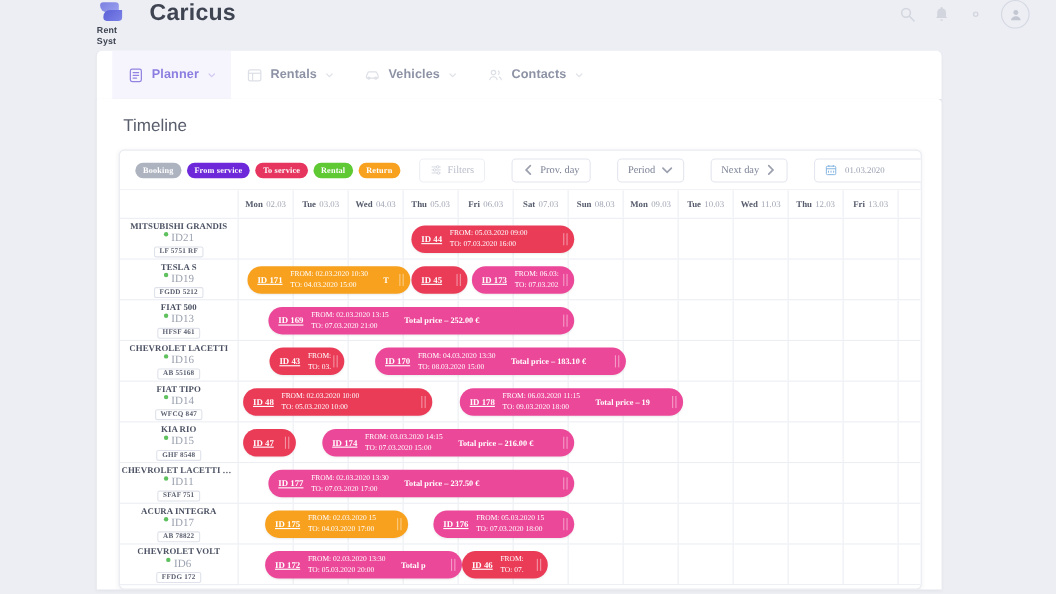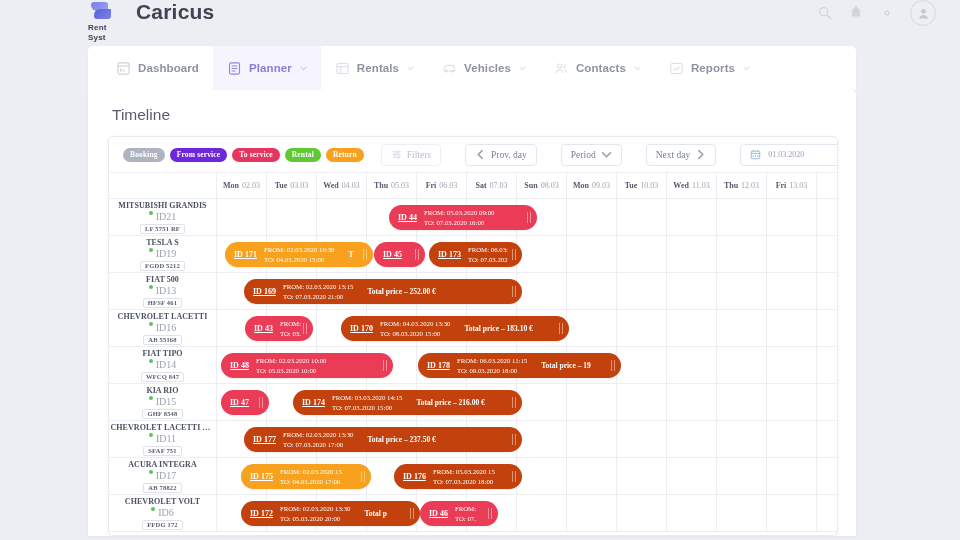--- a/index.html
+++ b/index.html
@@ -166,21 +166,21 @@
   .bar .bprice {
     font-size: 7.5px; font-weight: 700; margin-left: 14px; white-space: nowrap; flex: none;
   }
   .bar .grip {
     position: absolute; right: 5px; top: 7px; width: 5px; height: 11px;
     opacity: .45;
   }
   .bar .grip i {
     display: block; float: left; width: 1px; height: 11px; margin-right: 1.5px; background: #fff;
   }
-  .bar.green { background: #c2410c; }
+  .bar.green { background: #ec4899; }
   .bar.orange { background: #f7a11f; }
   .bar.red { background: #ea3b57; }
 </style>
 </head>
 <body>
 
 <div class="topbar">
   <div class="brand-logo">
     <div class="logo-mark">
       <div class="s1"></div>
@@ -213,29 +213,20 @@
     <span class="avatar-btn">
       <svg width="15" height="15" viewBox="0 0 24 24" fill="#c3c7d2">
         <circle cx="12" cy="8.5" r="3.6"></circle>
         <path d="M4.8 20c.8-3.7 3.8-5.8 7.2-5.8s6.4 2.1 7.2 5.8z"></path>
       </svg>
     </span>
   </div>
 </div>
 
 <div class="navcard">
-  <div class="navitem">
-    <svg class="nicon" viewBox="0 0 24 24" fill="none" stroke="#a9aebd" stroke-width="1.8">
-      <rect x="3" y="3" width="18" height="18" rx="2.5"></rect>
-        <line x1="3" y1="8" x2="21" y2="8"></line>
-      <rect x="6.5" y="12" width="2.5" height="5" fill="#a9aebd" stroke="none"></rect>
-      <rect x="11" y="14" width="2.5" height="3" fill="#a9aebd" stroke="none"></rect>
-    </svg>
-    <span>Dashboard</span>
-  </div>
   <div class="navitem active">
     <svg class="nicon" viewBox="0 0 24 24" fill="none" stroke="#8b7de0" stroke-width="1.8">
       <rect x="4" y="3" width="16" height="18" rx="2.5"></rect>
       <line x1="8" y1="8" x2="16" y2="8" stroke-linecap="round"></line>
       <line x1="8" y1="12" x2="16" y2="12" stroke-linecap="round"></line>
       <line x1="8" y1="16" x2="13" y2="16" stroke-linecap="round"></line>
     </svg>
     <span>Planner</span>
     <svg class="caret" viewBox="0 0 10 10" fill="none" stroke="#b09fe8" stroke-width="1.6">
         <path d="M1.5 3.2L5 6.6l3.5-3.4" stroke-linecap="round"></path>
@@ -267,30 +258,20 @@
     <svg class="nicon" viewBox="0 0 24 24" fill="none" stroke="#c2c6d2" stroke-width="1.7">
       <circle cx="9" cy="8" r="3.2"></circle>
         <path d="M3.5 19c.5-3.2 2.8-5 5.5-5s5 1.8 5.5 5"></path>
       <path d="M15.5 5.5a3 3 0 0 1 0 5.6M17 14.2c2 .7 3.3 2.4 3.6 4.8"></path>
     </svg>
     <span>Contacts</span>
     <svg class="caret" viewBox="0 0 10 10" fill="none" stroke="#c2c6d2" stroke-width="1.6">
         <path d="M1.5 3.2L5 6.6l3.5-3.4" stroke-linecap="round"></path>
       </svg>
   </div>
-  <div class="navitem">
-    <svg class="nicon" viewBox="0 0 24 24" fill="none" stroke="#c2c6d2" stroke-width="1.7">
-      <rect x="3" y="4" width="18" height="16" rx="2.5"></rect>
-      <path d="M6.5 15.5l3.5-4 2.6 2.4 4.4-5"></path>
-    </svg>
-    <span>Reports</span>
-    <svg class="caret" viewBox="0 0 10 10" fill="none" stroke="#c2c6d2" stroke-width="1.6">
-        <path d="M1.5 3.2L5 6.6l3.5-3.4" stroke-linecap="round"></path>
-      </svg>
-  </div>
 </div>
 
 <div class="pagewrap">
   <div class="page-title">Timeline</div>
 
   <svg class="cursor-arrow" viewBox="0 0 12 17">
     <path d="M1 1l9.5 7.5-4.3.5 2.3 4.8-1.8.9-2.3-4.9L1 13z" fill="#fff" stroke="#6c7180" stroke-width="1"></path>
   </svg>
 
   <div class="panel">
@@ -491,21 +472,21 @@
                 <div class="gcol"></div>
                 <div class="gcol"></div>
                 <div class="gcol"></div>
                 <div class="gcol"></div>
                 <div class="gcol"></div>
                 <div class="gcol"></div>
                 <div class="gcol"></div>
                 <div class="gcol"></div>
                 <div class="gcol"></div>
               </div>
-              <div class="bar red" style="left: 172px; width: 148px;">
+              <div class="bar red" style="left: 157px; width: 148px;">
                 <span class="bid">ID 44</span>
                 <span class="bdates">
                   <div>FROM: 05.03.2020 09:00</div>
                   <div>TO: 07.03.2020 16:00</div>
                 </span>
                 <span class="grip">
                   <i></i>
                   <i></i>
                 </span>
               </div>

